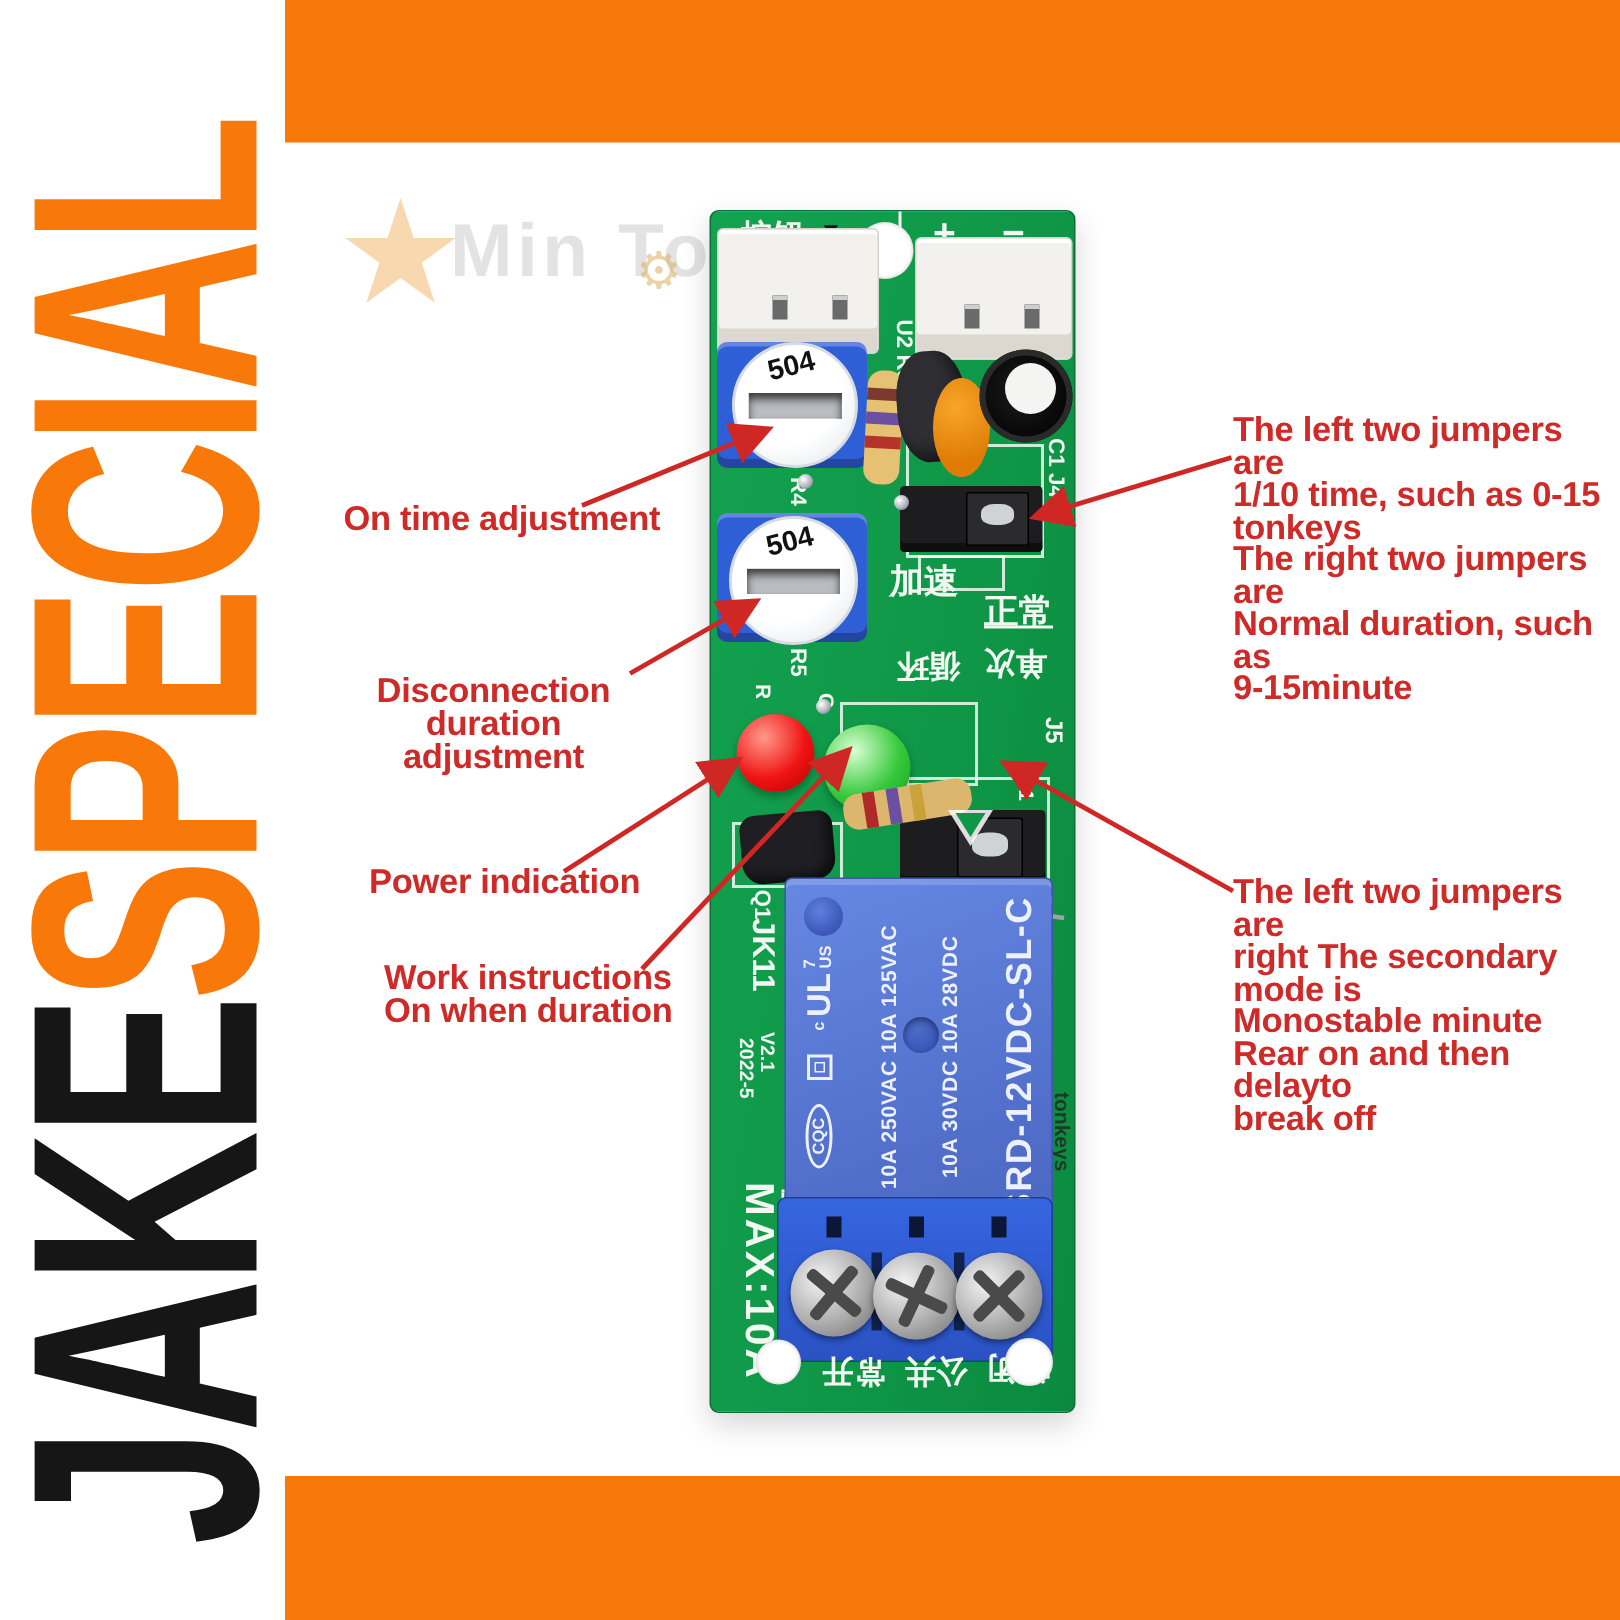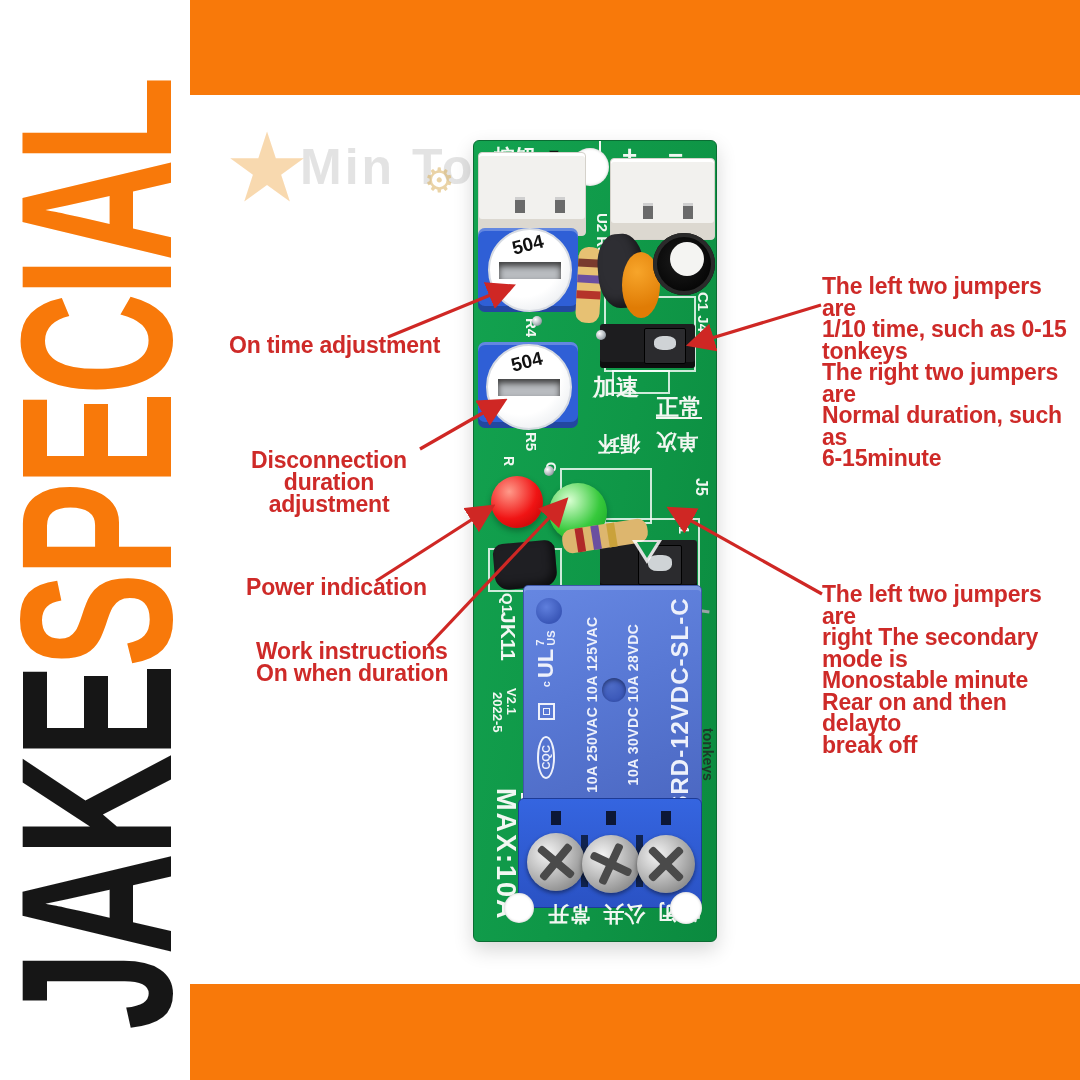--- a/index.html
+++ b/index.html
@@ -244,21 +244,21 @@
   <div class="abs note" style="left:256px;top:640px;">
     <div>Work instructions</div>
     <div>On when duration</div>
   </div>
   <div class="abs note" style="left:822px;top:276px;line-height:21.5px;">
     <div>The left two jumpers are</div>
     <div>1/10 time, such as 0-15</div>
     <div>tonkeys</div>
     <div>The right two jumpers are</div>
     <div>Normal duration, such as</div>
-    <div>6-15minute</div>
+    <div>9-15minute</div>
   </div>
   <div class="abs note" style="left:822px;top:584px;line-height:21.5px;">
     <div>The left two jumpers are</div>
     <div>right The secondary mode is</div>
     <div>Monostable minute</div>
     <div>Rear on and then delayto</div>
     <div>break off</div>
   </div>
 
   <svg class="abs" style="left:0;top:0;" width="1080" height="1080" viewBox="0 0 1080 1080">

